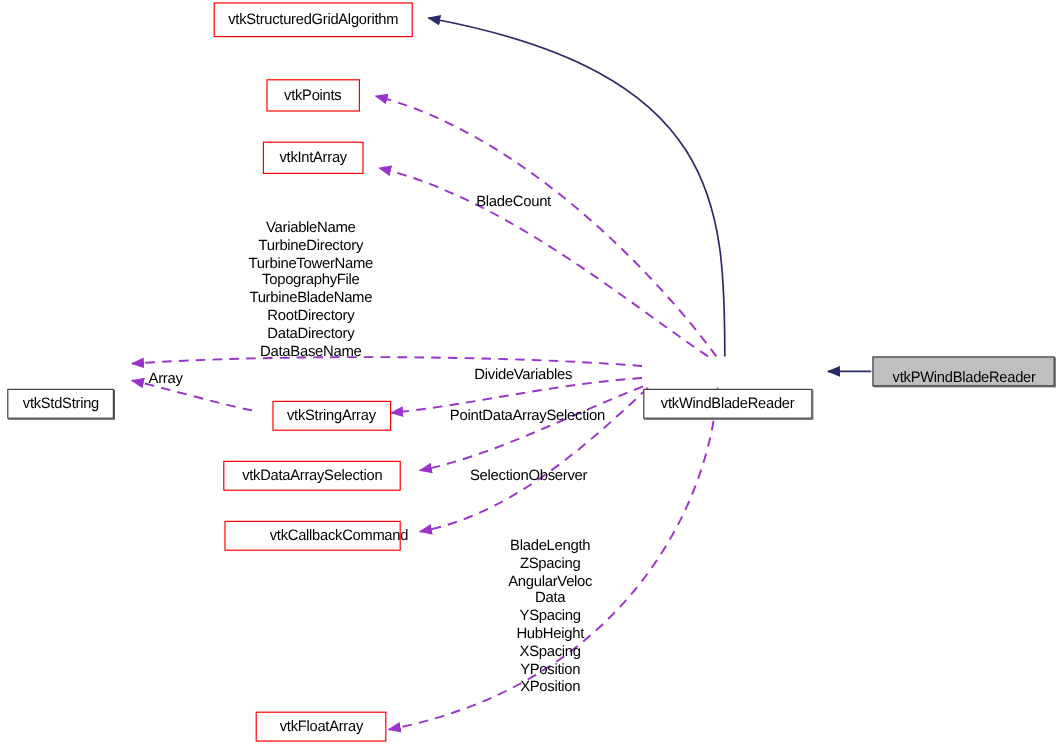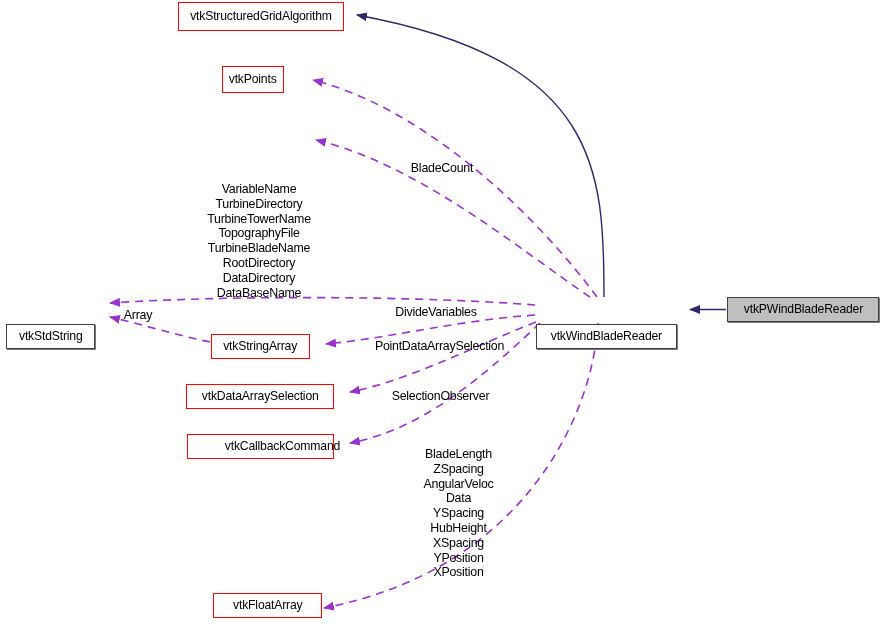--- a/index.html
+++ b/index.html
@@ -46,20 +46,21 @@
   }
   .node.base-node {
     border: 1px solid #404040;
     box-shadow: 0.8px 0.8px 0 0 rgba(60,60,60,0.85);
     margin-top: 27px;
   }
   .node.focus-node {
     background: #bfbfbf;
     border: 1px solid #404040;
     box-shadow: 0.8px 0.8px 0 0 rgba(60,60,60,0.85);
+    align-items: flex-end;
   }
   .node-label {
     display: block;
     transform: scaleX(0.97);
   }
   .edge-label {
     position: absolute;
     font-size: 12.4px;
     color: #000000;
     white-space: nowrap;
@@ -104,30 +105,33 @@
 
     <path d="M 540,323 C 480,380 420,430 350,443" fill="none" stroke="#9933cc" stroke-width="1.6" stroke-dasharray="8,6" marker-end="url(#arrow-usage)"></path>
 
     <path d="M 598,323 C 592,420 520,570 324,608" fill="none" stroke="#9933cc" stroke-width="1.6" stroke-dasharray="8,6" marker-end="url(#arrow-usage)"></path>
   </svg>
 
   <div class="node" style="left:178px; top:2px; width:166px; height:29px;">
     <span class="node-label">vtkStructuredGridAlgorithm</span>
   </div>
 
-  <div class="node" style="left:222px; top:66px; width:62px; height:27px;">
+  <div class="node" style="left:222px; top:66px; width:78px; height:27px;">
     <span class="node-label">vtkPoints</span>
   </div>
 
+  <div class="node" style="left:219px; top:118px; width:84px; height:27px;">
+    <span class="node-label">vtkIntArray</span>
+  </div>
 
   <div class="node base-node" style="left:6px; top:297px; width:89px; height:25px;">
     <span class="node-label">vtkStdString</span>
   </div>
 
-  <div class="node" style="left:211px; top:334px; width:99px; height:25px;">
+  <div class="node" style="left:227px; top:334px; width:99px; height:25px;">
     <span class="node-label">vtkStringArray</span>
   </div>
 
   <div class="node" style="left:186px; top:384px; width:148px; height:25px;">
     <span class="node-label">vtkDataArraySelection</span>
   </div>
 
   <div class="node" style="left:187px; top:434px; width:147px; height:25px;padding-left:44px;">
     <span class="node-label">vtkCallbackCommand</span>
   </div>
@@ -138,21 +142,21 @@
 
   <div class="node base-node" style="left:536px; top:297px; width:141px; height:25px;">
     <span class="node-label">vtkWindBladeReader</span>
   </div>
 
   <div class="node focus-node" style="left:727px; top:297px; width:152px; height:25px;">
     <span class="node-label">vtkPWindBladeReader</span>
   </div>
 
 
-  <div class="edge-label" style="left:406px; top:161px; width:72px;">BladeCount</div>
+  <div class="edge-label" style="left:392px; top:161px; width:72px;">BladeCount</div>
 
   <div class="edge-label multi" style="left:200px; top:182px; width:118px;">VariableName<br>TurbineDirectory<br>TurbineTowerName<br>TopographyFile<br>TurbineBladeName<br>RootDirectory<br>DataDirectory<br>DataBaseName</div>
 
   <div class="edge-label" style="left:120px; top:308px; width:36px;">Array</div>
 
   <div class="edge-label" style="left:389px; top:305px; width:94px;">DivideVariables</div>
 
   <div class="edge-label" style="left:367px; top:339px; width:145px;">PointDataArraySelection</div>
 
   <div class="edge-label" style="left:386px; top:389px; width:109px;">SelectionObserver</div>

